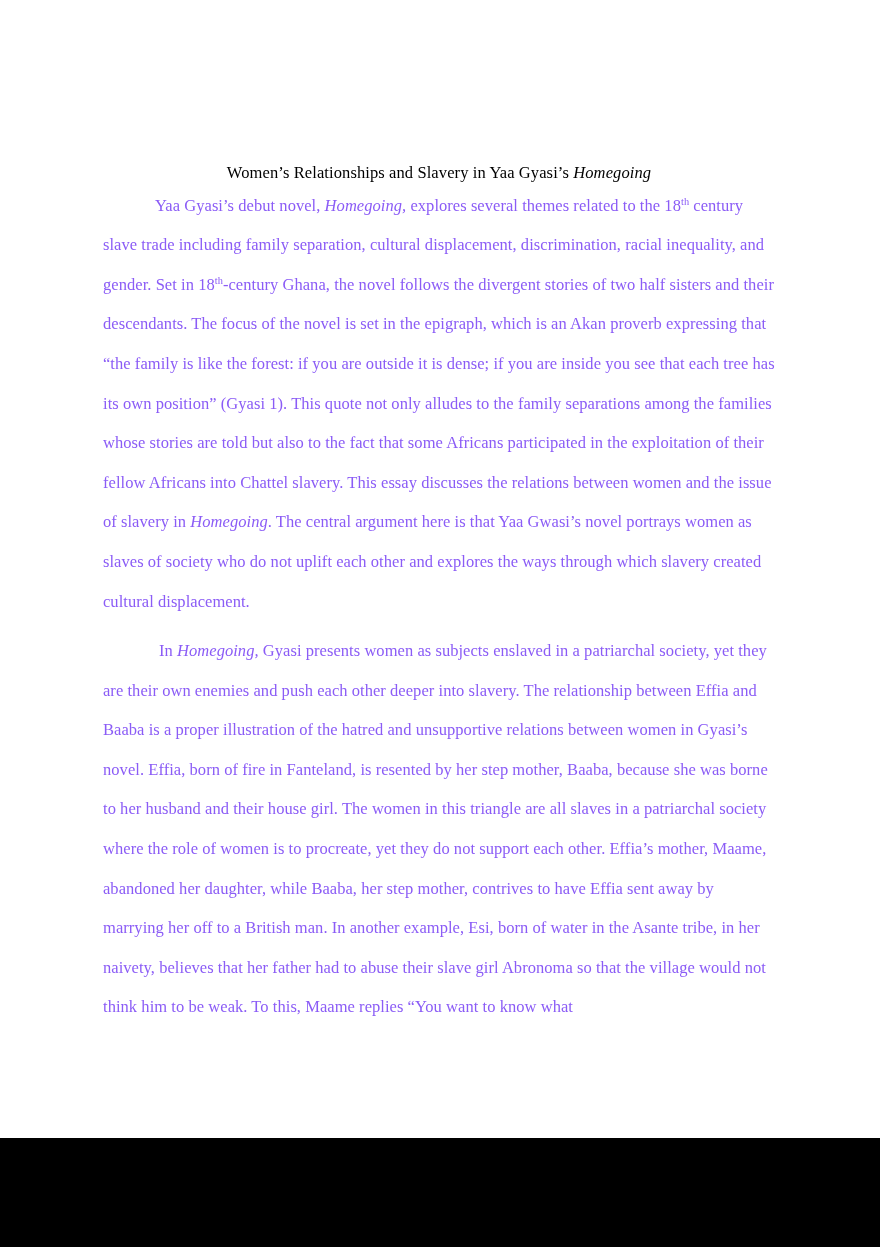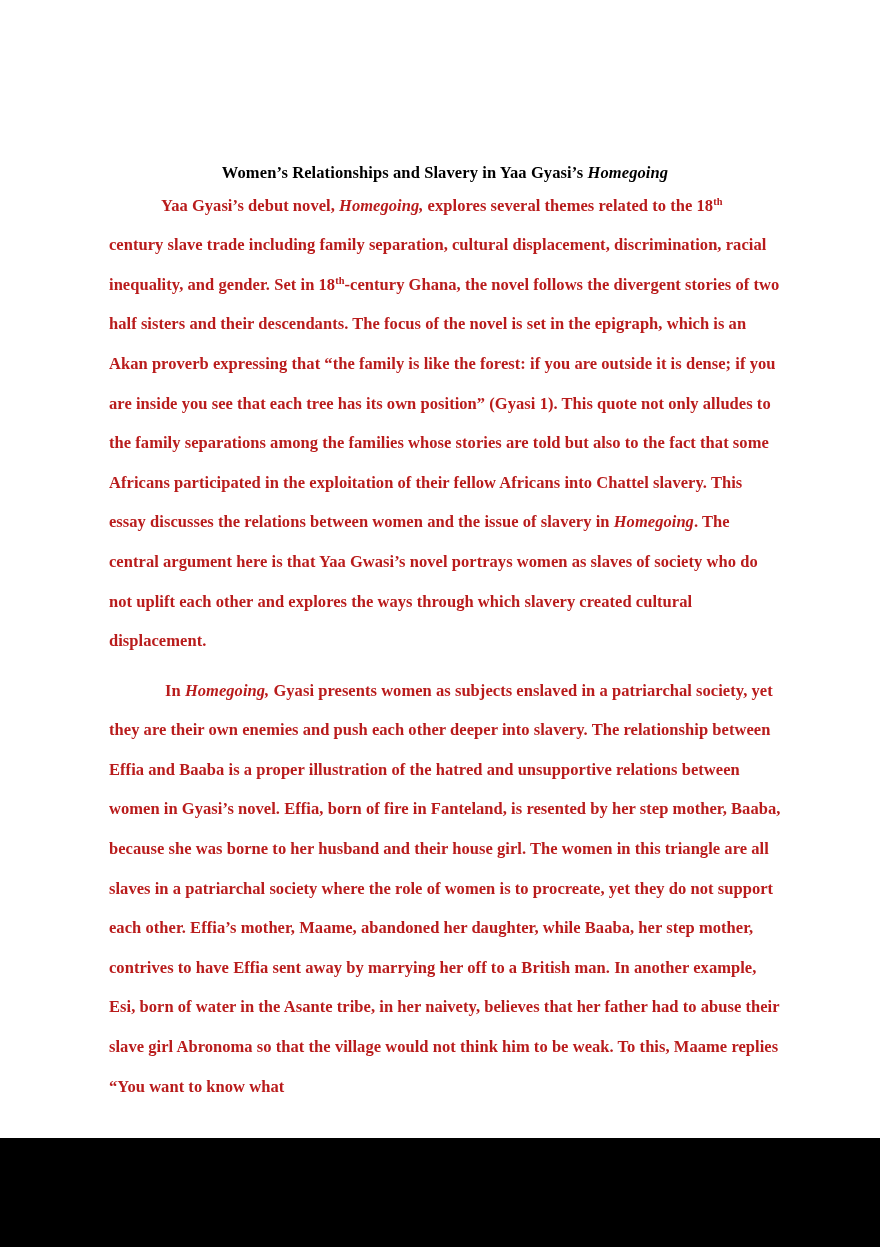--- a/index.html
+++ b/index.html
@@ -16,38 +16,37 @@
   .page {
     position: absolute;
     left: 0;
     top: 0;
     width: 880px;
     height: 1138px;
     background: #ffffff;
   }
   .page-body {
     position: absolute;
-    left: 109px;
+    left: 103px;
     top: 160px;
     width: 672px;
-    font-weight: bold;
   }
   .doc-title {
     font-size: 16.5px;
     line-height: 1.55;
     text-align: center;
     color: #000;
     margin: 0 0 0 0;
     letter-spacing: 0.1px;
   }
   .para {
     font-size: 16.5px;
     line-height: 39.6px;
     text-align: left;
-    color: #b91c1c;
+    color: #8b5cf6;
     margin: 0;
     text-indent: 52px;
     letter-spacing: 0.05px;
   }
   .para.second {
     text-indent: 56px;
     margin-top: 10px;
   }
   i, .ital {
     font-style: italic;

